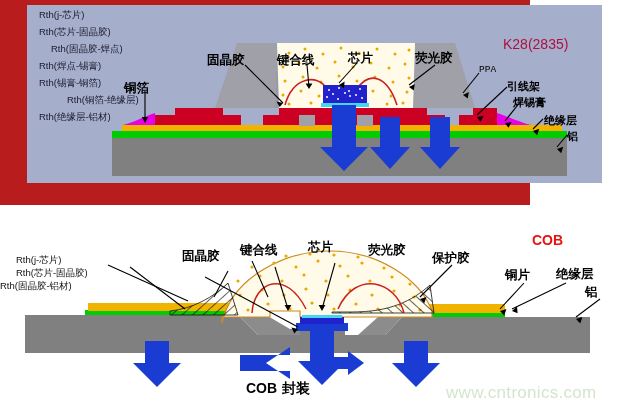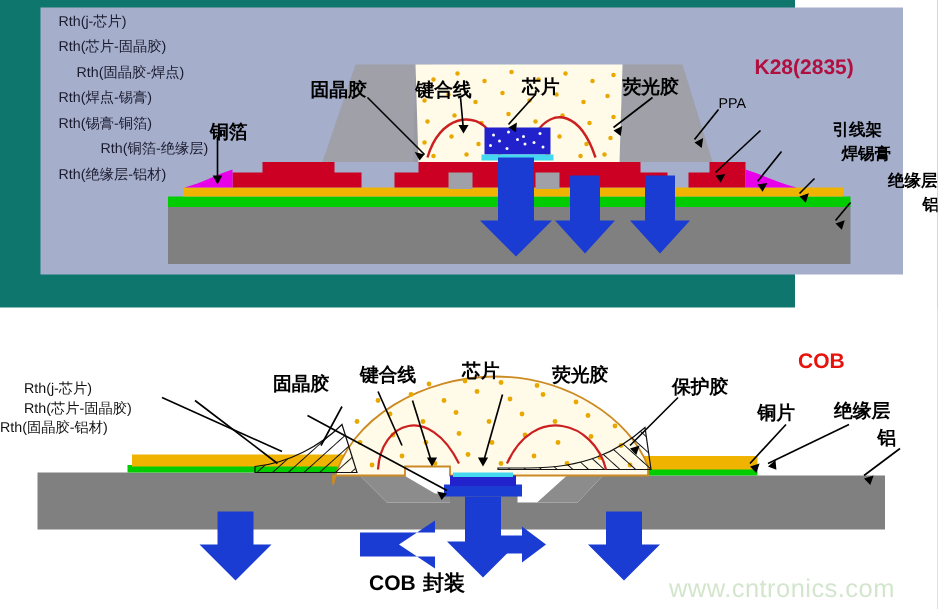--- a/index.html
+++ b/index.html
@@ -1,34 +1,34 @@
 <!DOCTYPE html>
 <html><head>
 <meta charset="utf-8">
 <style>
   html,body{margin:0;padding:0;background:#ffffff;}
   body{width:625px;height:406px;font-family:"Liberation Sans","DejaVu Sans",sans-serif;overflow:hidden;}
-  #stage{position:relative;width:530px;height:406px;background:#0f766e;}
+  #stage{position:relative;width:530px;height:406px;background:#b91c1c;}
 
   
   .panel{position:absolute;}
   #smd-panel{left:27px;top:5px;width:575px;height:178px;background:#a5aecb;}
   #cob-panel{left:0px;top:205px;width:625px;height:201px;background:#ffffff;}
 
   
   .svgl{position:absolute;left:0;top:0;overflow:visible;}
 
   
   .lbl{position:absolute;white-space:nowrap;line-height:1.05;}
   .rth{font-size:9.5px;color:#1a1a2e;letter-spacing:0px;}
   .rth-b{font-size:9.5px;color:#111;}
   .cn{font-size:12.5px;color:#000;font-weight:700;font-family:"DejaVu Sans",sans-serif;}
-  .cn-s{font-size:11px;color:#000;font-weight:700;font-family:"DejaVu Sans",sans-serif;margin-left:48px;}
-  .ppa{font-size:9.5px;color:#000;font-family:Liberation Sans, sans-serif;font-weight:400;}
-  .tagred{font-size:14px;font-weight:bold;color:#b01040;font-family:"Liberation Sans",sans-serif;}
+  .cn-s{font-size:11px;color:#000;font-weight:700;font-family:"DejaVu Sans",sans-serif;}
+  .ppa{font-size:9.5px;color:#000;font-family:Liberation Mono, monospace;font-weight:400;}
+  .tagred{font-size:14px;font-weight:normal;color:#b01040;font-family:"Liberation Sans",sans-serif;}
   .tagred2{font-size:14px;font-weight:bold;color:#e8120c;font-family:"Liberation Sans",sans-serif;}
   .caption{font-size:14px;font-weight:bold;color:#000;font-family:"DejaVu Sans",sans-serif;}
   .caption .lat{font-family:"Liberation Sans",sans-serif;}
   .wm{position:absolute;font-size:17px;color:#d3e6cd;font-family:"Liberation Sans",sans-serif;letter-spacing:0.3px;}
 </style>
 </head>
 <body>
 
 <div id="stage">
 
@@ -155,21 +155,21 @@
     </svg>
 
     <div class="lbl rth" style="left:12px;top:5px;">Rth(j-芯片)</div>
     <div class="lbl rth" style="left:12px;top:22px;">Rth(芯片-固晶胶)</div>
     <div class="lbl rth" style="left:24px;top:39px;">Rth(固晶胶-焊点)</div>
     <div class="lbl rth" style="left:12px;top:56px;">Rth(焊点-锡膏)</div>
     <div class="lbl rth" style="left:12px;top:73px;">Rth(锡膏-铜箔)</div>
     <div class="lbl rth" style="left:12px;top:90px;padding-left:28px;">Rth(铜箔-绝缘层)</div>
     <div class="lbl rth" style="left:12px;top:107px;">Rth(绝缘层-铝材)</div>
 
-    <div class="lbl cn" style="left:97px;top:76px;margin-left:16px;">铜箔</div>
+    <div class="lbl cn" style="left:97px;top:76px;">铜箔</div>
     <div class="lbl cn" style="left:180px;top:48px;">固晶胶</div>
     <div class="lbl cn" style="left:250px;top:48px;">键合线</div>
     <div class="lbl cn" style="left:321px;top:46px;">芯片</div>
     <div class="lbl cn" style="left:388px;top:46px;">荧光胶</div>
     <div class="lbl ppa" style="left:452px;top:60px;">PPA</div>
     <div class="lbl cn-s" style="left:480px;top:76px;">引线架</div>
     <div class="lbl cn-s" style="left:486px;top:92px;">焊锡膏</div>
     <div class="lbl cn-s" style="left:517px;top:110px;">绝缘层</div>
     <div class="lbl cn-s" style="left:540px;top:126px;">铝</div>
 
@@ -287,21 +287,21 @@
     </svg>
 
     <div class="lbl rth-b" style="left:16px;top:50px;">Rth(j-芯片)</div>
     <div class="lbl rth-b" style="left:16px;top:63px;">Rth(芯片-固晶胶)</div>
     <div class="lbl rth-b" style="left:0;top:76px;">Rth(固晶胶-铝材)</div>
 
     <div class="lbl cn" style="left:182px;top:44px;">固晶胶</div>
     <div class="lbl cn" style="left:240px;top:38px;">键合线</div>
     <div class="lbl cn" style="left:308px;top:35px;">芯片</div>
     <div class="lbl cn" style="left:368px;top:38px;">荧光胶</div>
-    <div class="lbl cn" style="left:448px;top:46px;">保护胶</div>
+    <div class="lbl cn" style="left:432px;top:46px;">保护胶</div>
     <div class="lbl cn" style="left:505px;top:63px;">铜片</div>
     <div class="lbl cn" style="left:556px;top:62px;">绝缘层</div>
     <div class="lbl cn" style="left:585px;top:80px;">铝</div>
 
     <svg class="svgl" width="625" height="201" viewBox="0 0 625 201" style="pointer-events:none;">
       <g stroke="#000" stroke-width="1.1" fill="none">
         <path d="M452,60 L420,92"></path>
         <path d="M524,78 L500,104"></path>
         <path d="M566,78 L512,104"></path>
         <path d="M600,94 L576,112"></path>

